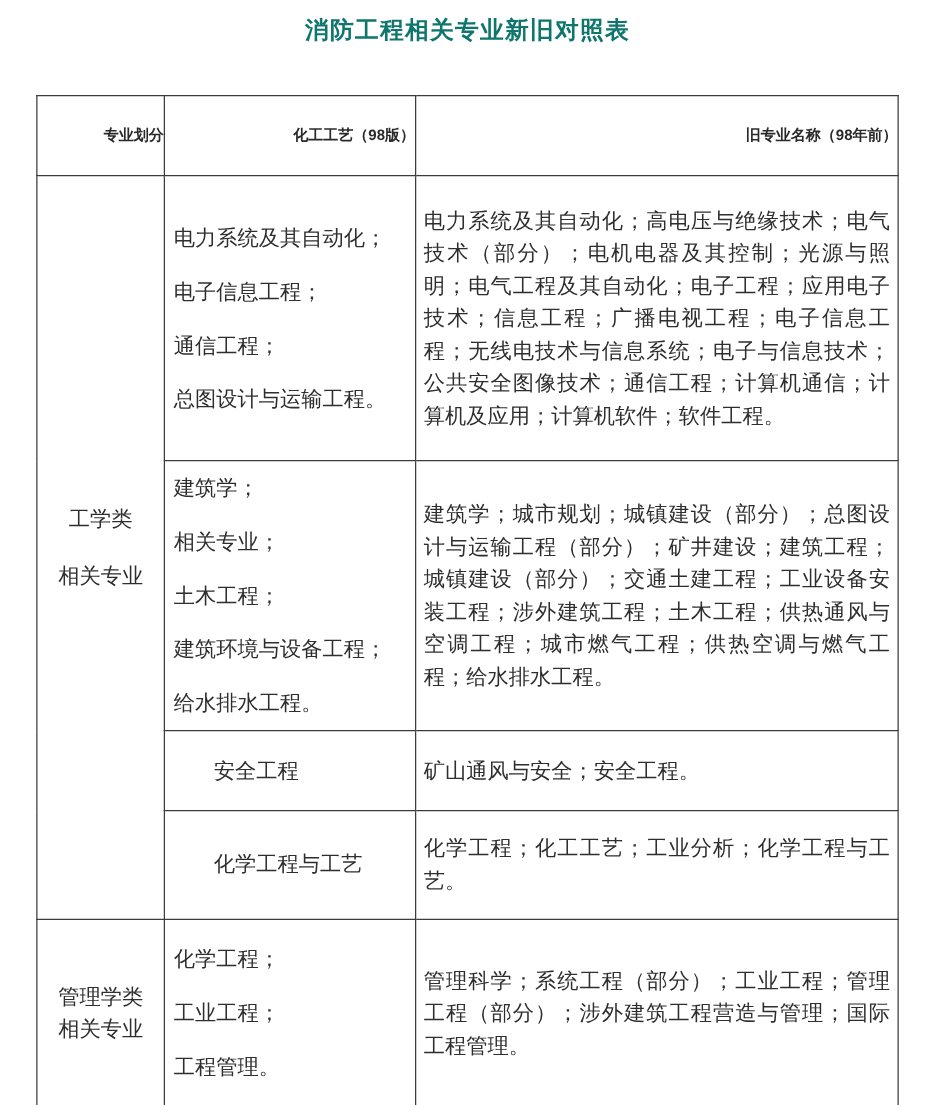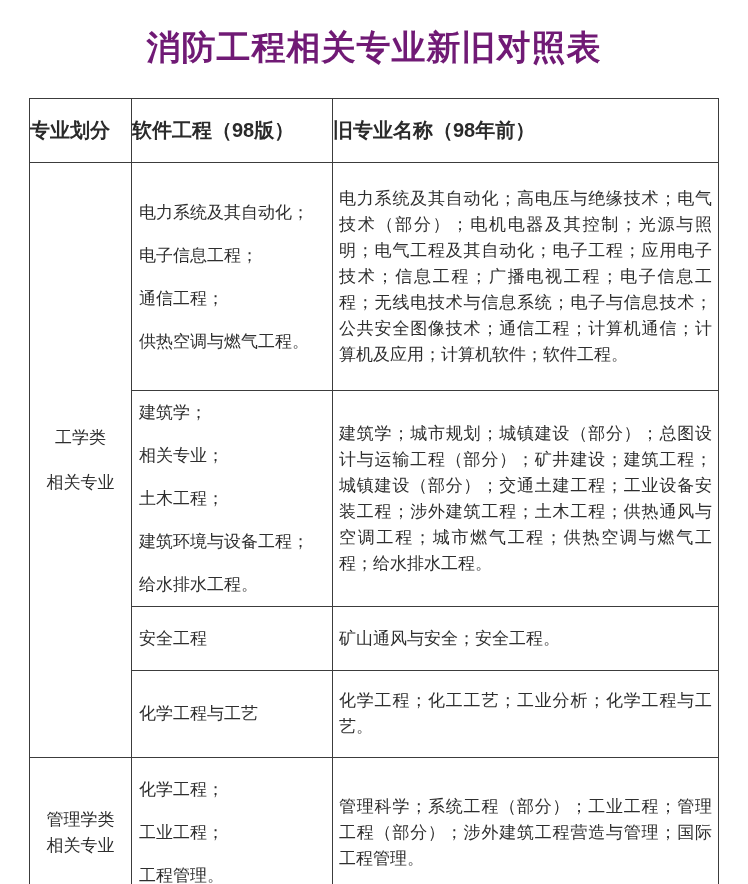--- a/index.html
+++ b/index.html
@@ -6,26 +6,26 @@
   html, body {
     width: 748px; height: 884px;
     overflow: hidden;
     background: #ffffff;
     font-family: "Liberation Sans", sans-serif;
     color: #2e2e2e;
   }
   .page { width: 748px; height: 884px; position: relative; }
 
   h1.doc-title {
-    margin-top: 30px;
+    margin-top: 8px;
     text-align: center;
-    font-size: 34px;
+    font-size: 19px;
     font-weight: 700;
     letter-spacing: 1px;
-    color: #701a75;
+    color: #0f766e;
     line-height: 34px;
   }
 
   table.cmp {
     border-collapse: collapse;
     table-layout: fixed;
     width: 689px;
     margin-left: 29px;
     margin-top: 34px;
   }
@@ -40,33 +40,33 @@
   }
 
   tr.hdr     { height: 64px; }
   tr.row-1   { height: 228px; }
   tr.row-2   { height: 200px; }
   tr.row-3   { height: 64px; }
   tr.row-4   { height: 87px; }
   tr.row-5   { height: 150px; }
 
   .cmp th {
-    font-size: 20px;
+    font-size: 12px;
     font-weight: 700;
-    text-align: left;
+    text-align: right;
     color: #2a2a2a;
   }
 
   td.cat-cell { text-align: center; }
   td.cat-cell .cat-line { line-height: 45px; }
   td.cat-cell.tight .cat-line { line-height: 26px; }
 
   td.new-cell { padding-left: 7px; text-align: left; }
   td.new-cell .item { line-height: 43px; white-space: nowrap; }
-  td.new-cell.single .item { line-height: 20px; }
+  td.new-cell.single .item { line-height: 20px; margin-left: 32px; }
 
   td.old-cell { padding: 6px 6px; text-align: left; }
   td.old-cell p {
     line-height: 26px;
     text-align: justify;
     word-break: break-all;
   }
 </style>
 </head>
 <body>
@@ -77,35 +77,35 @@
 
   <table class="cmp">
     <colgroup>
         <col class="c1">
         <col class="c2">
         <col class="c3">
       </colgroup>
     <thead>
       <tr class="hdr">
         <th>专业划分</th>
-        <th>软件工程（98版）</th>
+        <th>化工工艺（98版）</th>
         <th>旧专业名称（98年前）</th>
       </tr>
     </thead>
     <tbody>
       <tr class="row-1">
         <td class="cat-cell" rowspan="4">
           <div class="cat-line">工学类</div>
           <div class="cat-line">相关专业</div>
         </td>
         <td class="new-cell">
           <div class="item">电力系统及其自动化；</div>
           <div class="item">电子信息工程；</div>
           <div class="item">通信工程；</div>
-          <div class="item">供热空调与燃气工程。</div>
+          <div class="item">总图设计与运输工程。</div>
         </td>
         <td class="old-cell">
           <p>电力系统及其自动化；高电压与绝缘技术；电气技术（部分）；电机电器及其控制；光源与照明；电气工程及其自动化；电子工程；应用电子技术；信息工程；广播电视工程；电子信息工程；无线电技术与信息系统；电子与信息技术；公共安全图像技术；通信工程；计算机通信；计算机及应用；计算机软件；软件工程。</p>
         </td>
       </tr>
       <tr class="row-2">
         <td class="new-cell">
           <div class="item">建筑学；</div>
           <div class="item">相关专业；</div>
           <div class="item">土木工程；</div>

